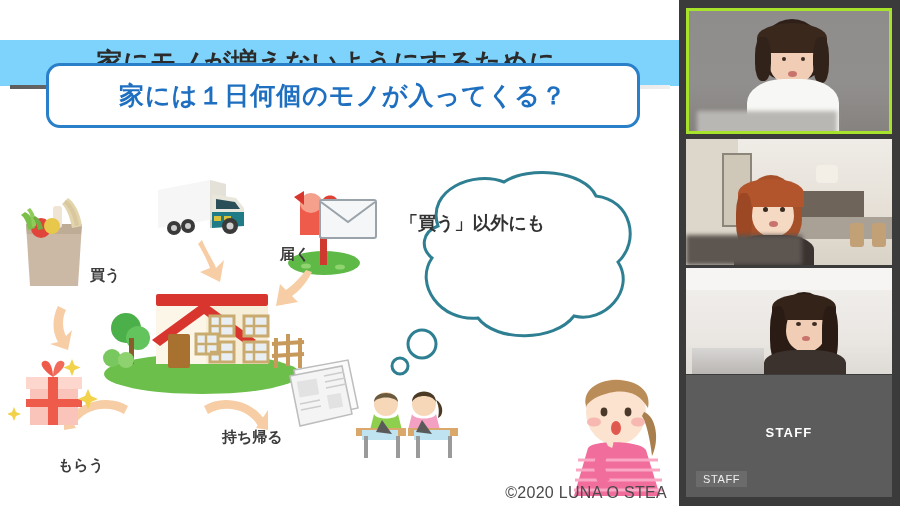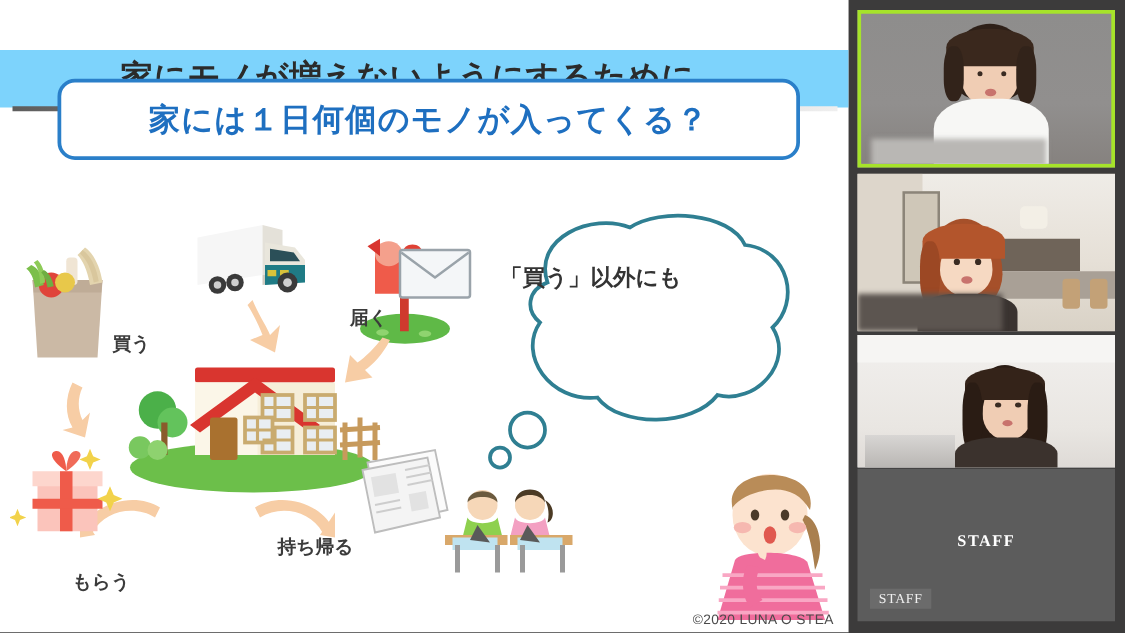--- a/index.html
+++ b/index.html
@@ -22,31 +22,31 @@
   #qbox-text{position:absolute;left:0;top:0;width:588px;height:46px;line-height:59px;text-align:center;
     font-size:25px;font-weight:bold;color:#1e6fc0;letter-spacing:1px;
     font-family:"DejaVu Sans","Liberation Sans",sans-serif;}
 
   .diag-label{position:absolute;font-size:15px;font-weight:bold;color:#3b3b3b;
     font-family:"DejaVu Sans","Liberation Sans",sans-serif;white-space:nowrap;}
 
   
   .arrow{position:absolute;color:#f6c9a0;font-size:40px;line-height:1;user-select:none;}
 
-  #copyright{position:absolute;right:12px;bottom:4px;font-size:11px;color:#4a4a4a;
+  #copyright{position:absolute;right:12px;bottom:4px;font-size:16px;color:#4a4a4a;
     font-family:"Liberation Sans",sans-serif;letter-spacing:.3px;}
 
   
   #video-panel{position:absolute;left:679px;top:0;width:221px;height:506px;background:#3c3b3b;}
   .tile{position:absolute;left:7px;width:206px;overflow:hidden;background:#4a4a4a;}
   .tile .inner{position:absolute;inset:0;overflow:hidden;}
   #tile-1{top:8px;height:126px;border:3px solid #a6e32a;box-sizing:border-box;background:#8d8d8c;}
   #tile-2{top:139px;height:126px;background:#cfc7bd;}
   #tile-3{top:268px;height:106px;background:#e9e9ea;}
-  #tile-4{top:375px;height:122px;background:#5c5c5c;font-family:Liberation Serif, serif;}
+  #tile-4{top:375px;height:122px;background:#5c5c5c;}
 
   #tile4-center-label{position:absolute;left:0;right:0;top:50px;text-align:center;color:#fff;
     font-size:13px;font-weight:bold;letter-spacing:1.2px;}
   #tile4-name-badge{position:absolute;left:10px;bottom:10px;padding:2px 7px;background:#6b6b6b;
     color:#efefef;font-size:11px;letter-spacing:.6px;}
 
   
   .wall-grey{position:absolute;inset:0;background:linear-gradient(180deg,#8e8d8c 0%,#918f8e 60%,#86827f 100%);}
   .wall-white{position:absolute;inset:0;background:linear-gradient(180deg,#f2f0ee 0%,#e9e6e2 70%,#dedad6 100%);}
   .hair{position:absolute;border-radius:50% 50% 45% 45%/60% 60% 40% 40%;}

